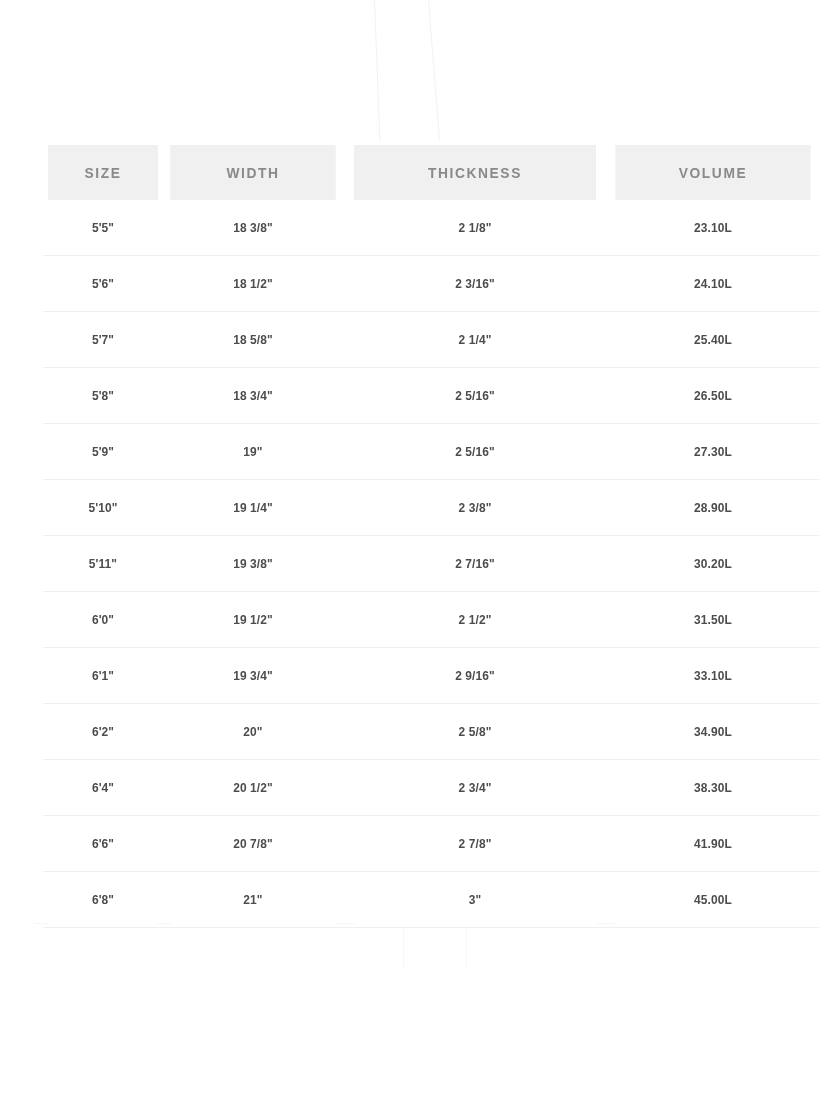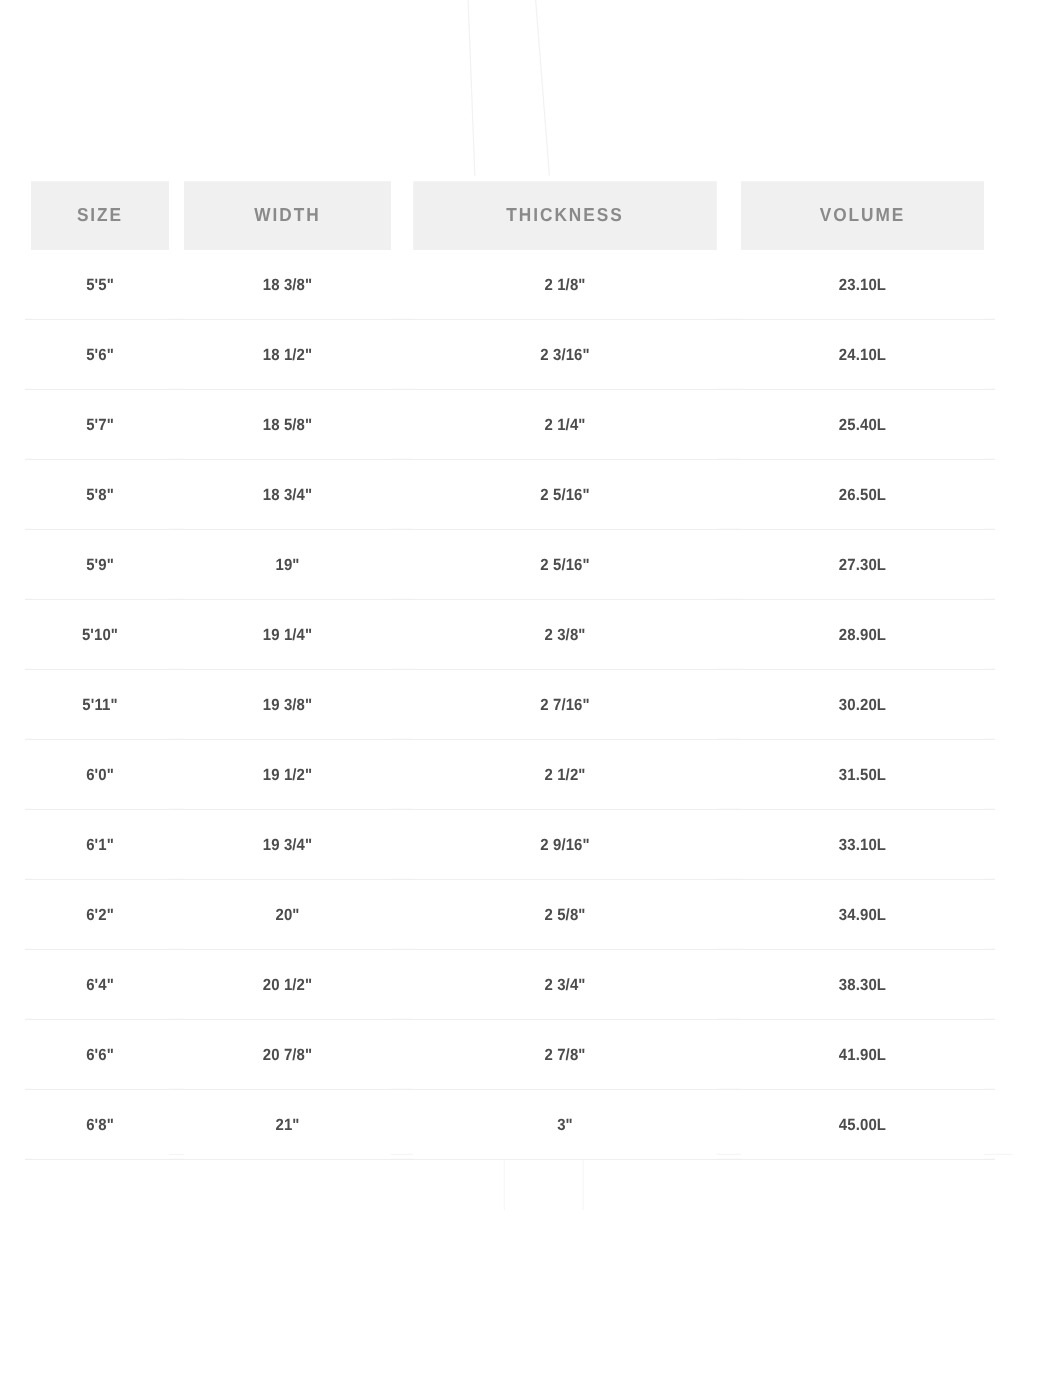--- a/index.html
+++ b/index.html
@@ -62,21 +62,21 @@
     left: 466px;
     top: 923px;
     width: 1px;
     height: 45px;
     background: #f7f7f7;
   }
 
   
   .table-wrap {
     position: absolute;
-    left: 20px;
+    left: 43px;
     top: 145px;
     width: 776px;
   }
 
   table.size-chart {
     width: 776px;
     border-collapse: collapse;
     table-layout: fixed;
   }
 

